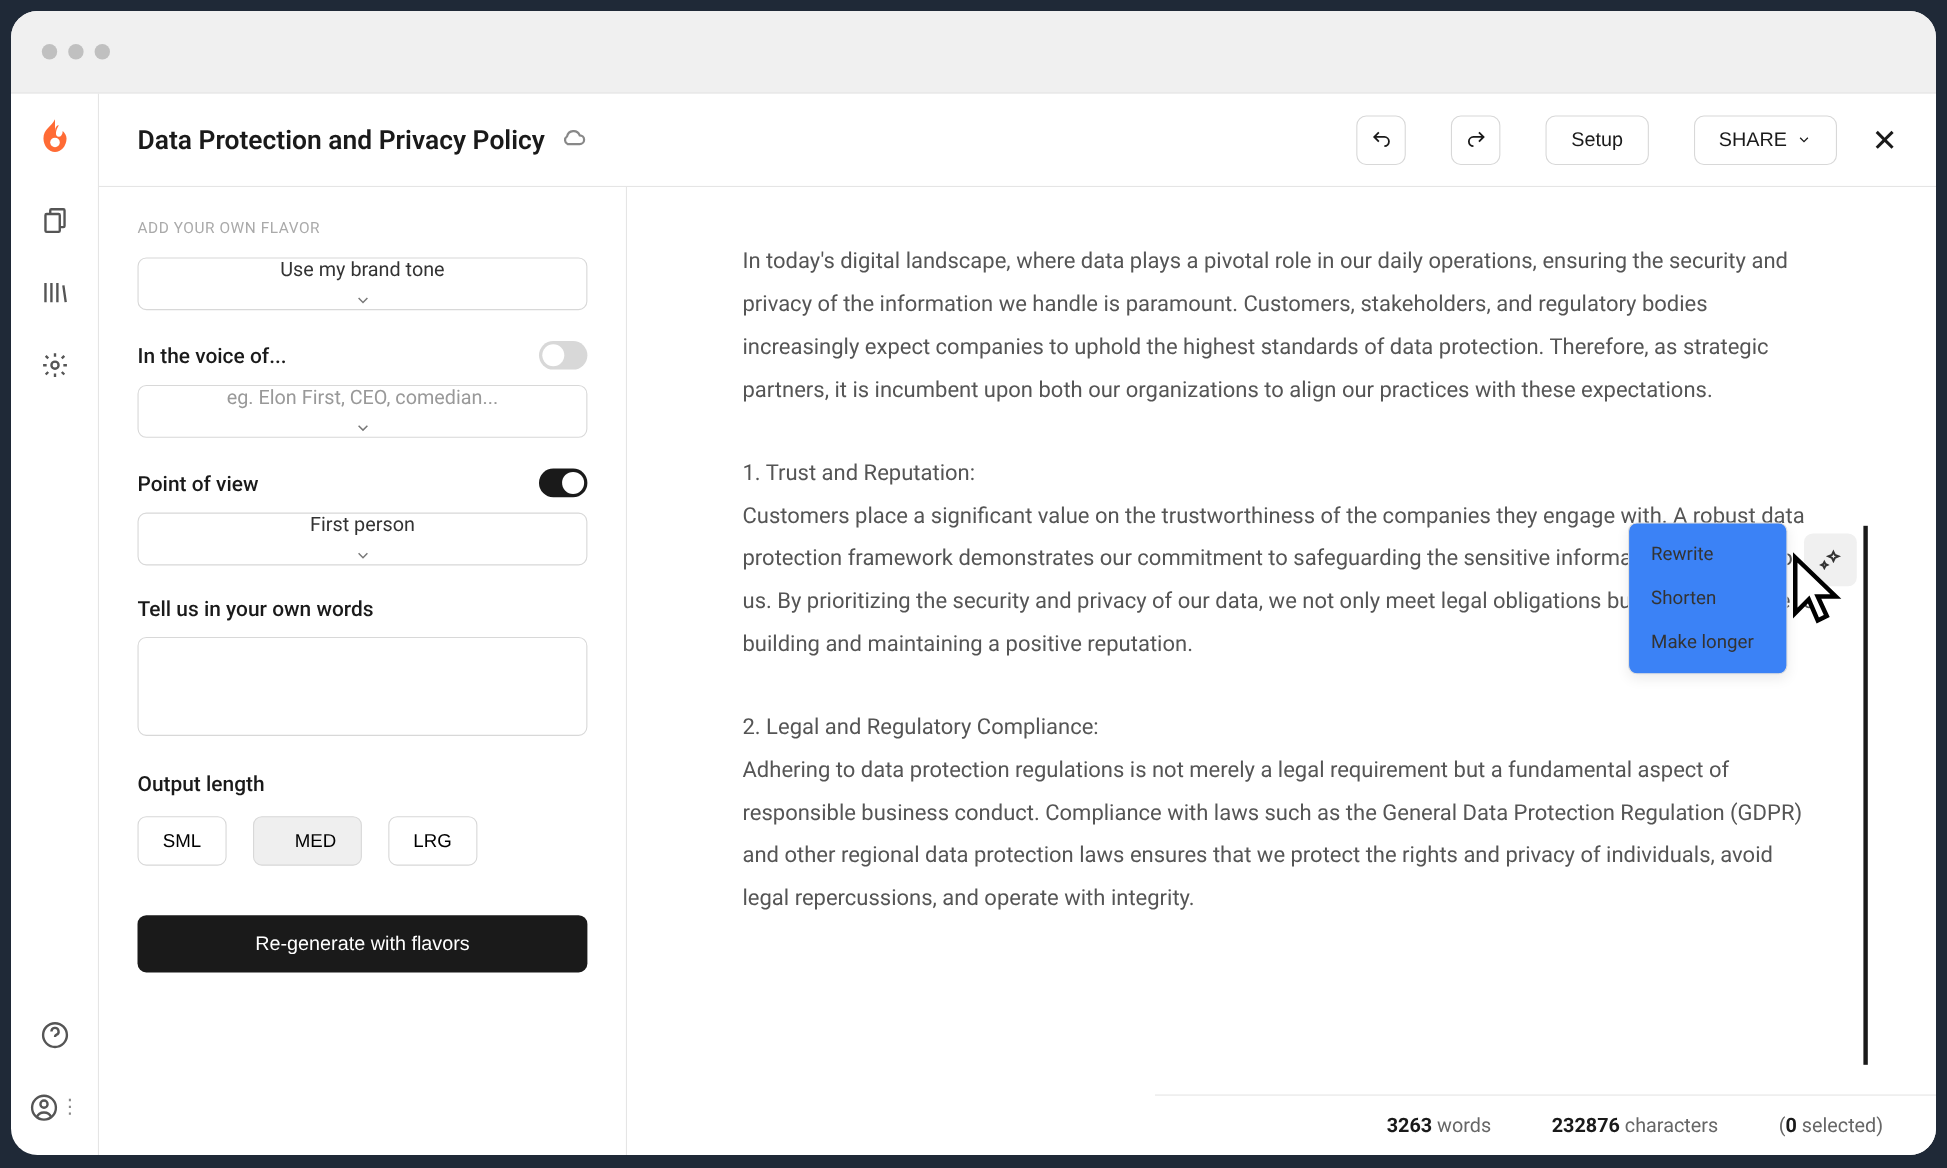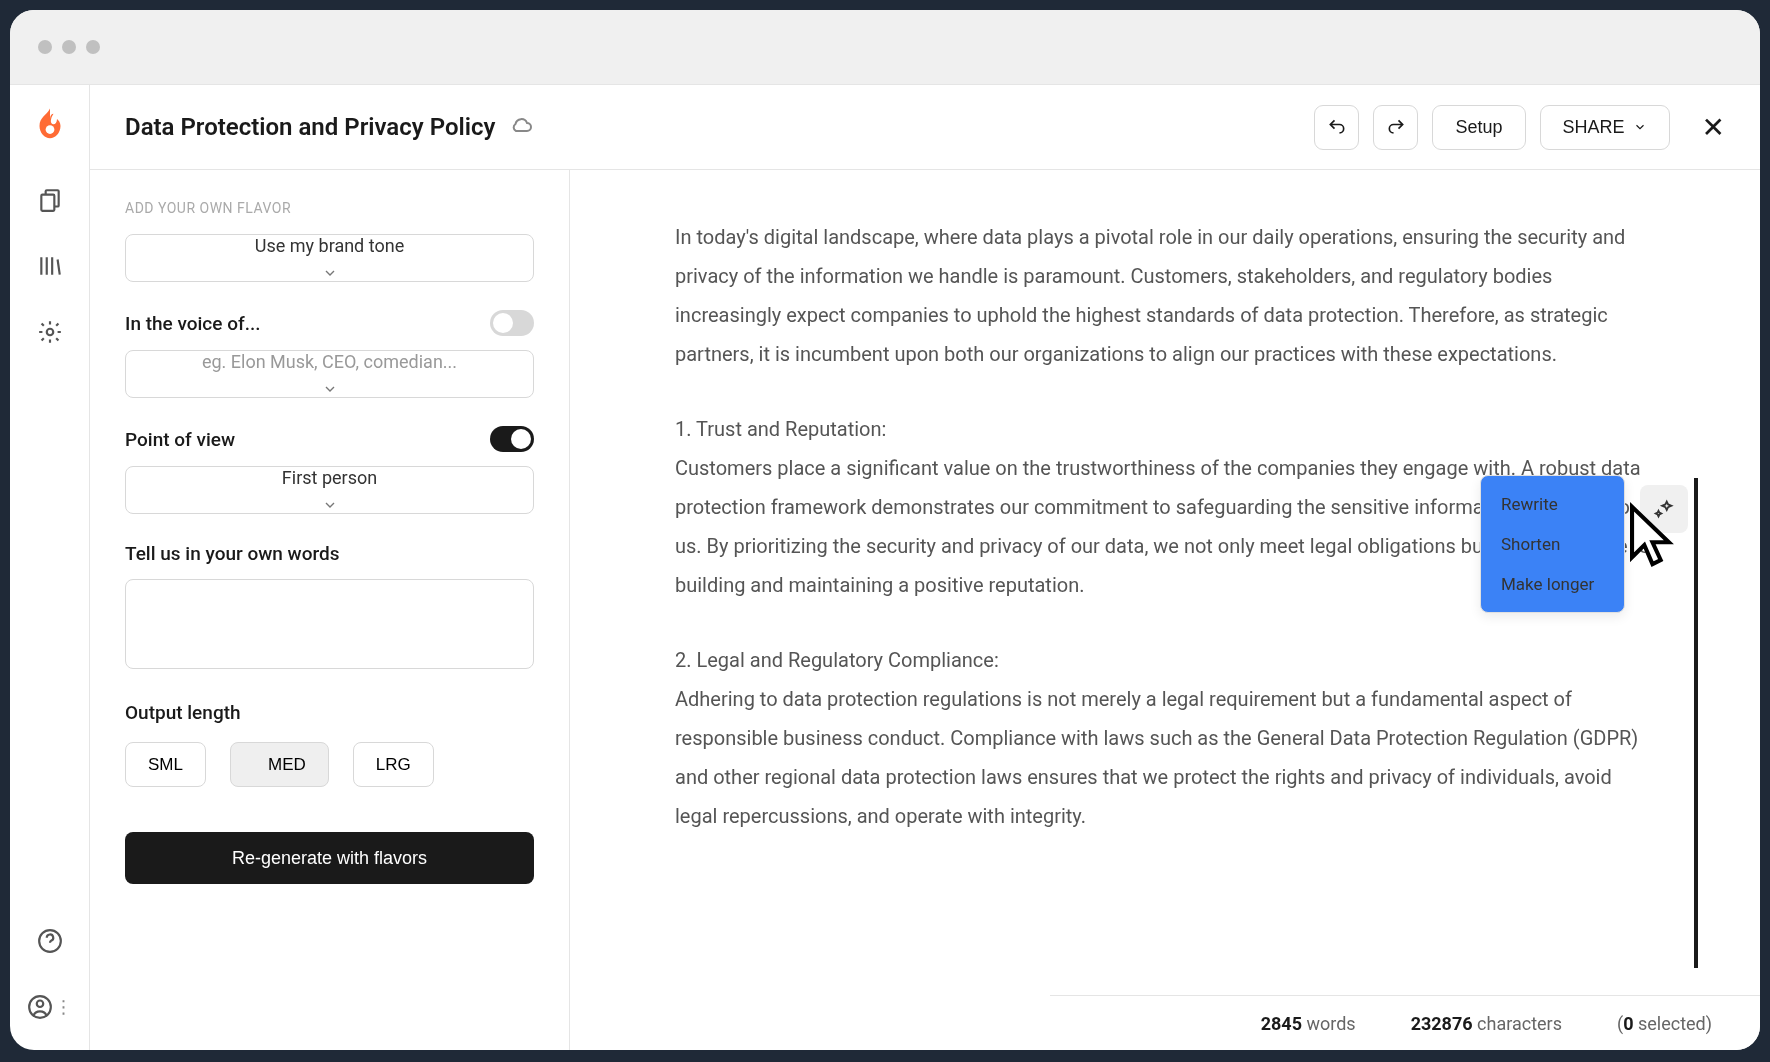--- a/index.html
+++ b/index.html
@@ -95,20 +95,21 @@
   border: 1px solid #d8d8d8;
   border-radius: 9px;
   background: #fff;
   font-size: 18px;
   font-weight: 500;
   color: #1a1a1a;
   cursor: pointer;
   display: flex;
   align-items: center;
   gap: 8px;
+  margin-left: 27px;
 }
 .btn-icon {
   width: 45px;
   padding: 0;
   justify-content: center;
 }
 .close-x {
   margin-left: 18px;
   font-size: 28px;
   color: #1a1a1a;
@@ -372,21 +373,21 @@
           <svg class="chevron" width="16" height="16" viewBox="0 0 24 24" fill="none" stroke="currentColor" stroke-width="2">
               <path d="M6 9l6 6 6-6"></path>
             </svg>
         </div>
 
         <div class="control-row">
           <span class="control-label">In the voice of...</span>
           <div class="toggle off"></div>
         </div>
         <div class="select placeholder">
-          <span>eg. Elon Musk, CEO, comedian...</span>
+          <span>eg. Elon First, CEO, comedian...</span>
           <svg class="chevron" width="16" height="16" viewBox="0 0 24 24" fill="none" stroke="currentColor" stroke-width="2">
               <path d="M6 9l6 6 6-6"></path>
             </svg>
         </div>
 
         <div class="control-row">
           <span class="control-label">Point of view</span>
           <div class="toggle on"></div>
         </div>
         <div class="select">
@@ -438,20 +439,20 @@
           <svg width="22" height="22" viewBox="0 0 24 24" fill="none" stroke="#333" stroke-width="2">
             <path d="M15 4l1.5 3L20 8.5 16.5 10 15 13l-1.5-3L10 8.5 13.5 7zM6 14l1 2 2 1-2 1-1 2-1-2-2-1 2-1z"></path>
           </svg>
         </div>
 
         <svg class="cursor-arrow" width="55" height="75" viewBox="0 0 40 55">
           <path d="M5 5 L5 42 L14 33 L20 47 L26 44 L20 31 L32 31 Z" fill="#fff" stroke="#000" stroke-width="3"></path>
         </svg>
 
         <div class="statusbar">
-          <span><b>2845</b> <span>words</span></span>
+          <span><b>3263</b> <span>words</span></span>
           <span><b>232876</b> <span>characters</span></span>
           <span>(<b>0</b> <span>selected</span>)</span>
         </div>
       </div>
     </div>
   </div>
 </div>
 
 </body></html>

